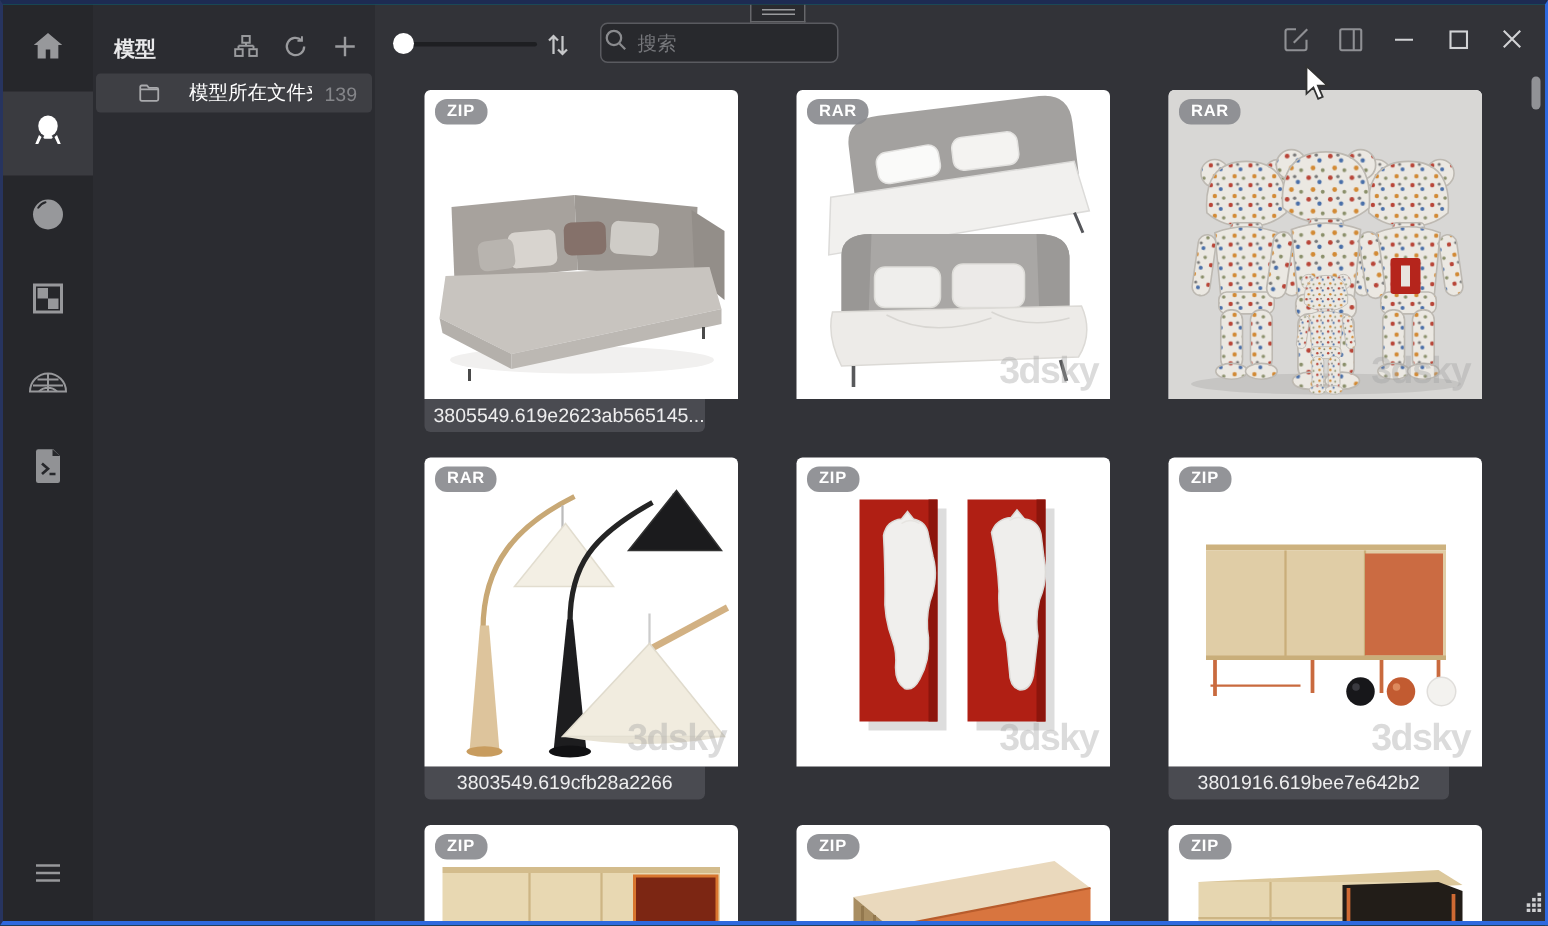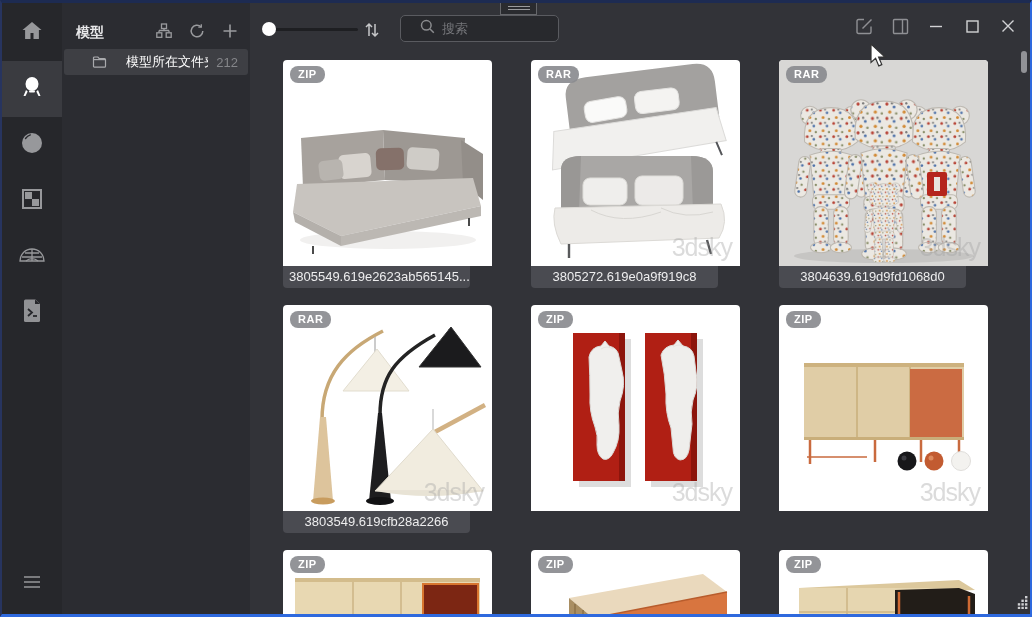--- a/index.html
+++ b/index.html
@@ -37,21 +37,21 @@
   .content { position:absolute; left:248px; top:0; right:0; bottom:0; background:#323338; overflow:hidden; }
 
   
   .slider-track { position:absolute; left:12px; top:25px; width:96px; height:3px;
     background:#1e1f22; border-radius:2px; cursor:pointer; }
   .slider-knob { position:absolute; left:12px; top:19px; width:14px; height:14px; border-radius:50%;
     background:#ffffff; cursor:pointer; }
   .sort-btn { position:absolute; left:112px; top:17px; width:22px; height:22px; color:#c6c7c9; cursor:pointer; }
   .searchbox { position:absolute; left:150px; top:12px; width:159px; height:27px;
     border:1px solid #5a5b60; border-radius:5px; background:#28292d; display:flex;
-    align-items:center; padding:0 19px; }
+    align-items:center; padding:0 2px; }
   .searchbox svg { flex:none; color:#8a8b8e; }
   .searchbox input { border:none; outline:none; background:transparent; color:#dddde0;
     font-size:13px; margin-left:7px; width:110px; font-family:inherit; }
   .searchbox input::placeholder { color:#76777b; }
   .drag-handle { position:absolute; left:250px; top:-1px; width:37px; height:13px;
     background:#2a2b2f; border:1px solid #66676b; border-top:none; display:flex;
     flex-direction:column; align-items:center; justify-content:center; gap:2px; cursor:grab; }
   .drag-handle i { display:block; width:22px; height:1px; background:#9a9b9e; }
   .titlebar-actions { position:absolute; right:13px; top:14px; display:flex; gap:18px; align-items:center; }
   .tb-btn { width:18px; height:18px; display:flex; align-items:center; justify-content:center; cursor:pointer; }
@@ -59,21 +59,21 @@
 
   
   .grid { position:absolute; left:33px; top:57px; display:grid;
     grid-template-columns:repeat(3,209px); column-gap:39px; row-gap:17px; }
   .card { width:209px; cursor:pointer; }
   .card-img { position:relative; width:209px; height:206px; background:#ffffff;
     border-radius:4px 4px 0 0; overflow:hidden; }
   .card-img svg { display:block; }
   .badge { position:absolute; top:6px; left:7px; background:rgba(138,139,143,.92); color:#ffffff;
     font-size:11px; font-weight:bold; letter-spacing:.5px; padding:2px 8px 3px; border-radius:8px; }
-  .wmark { position:absolute; right:8px; bottom:4px; font-size:25px; font-weight:normal;
+  .wmark { position:absolute; right:8px; bottom:4px; font-size:25px; font-weight:bold;
     color:rgba(160,160,160,.38); letter-spacing:-1px; pointer-events:none; }
   .caption { width:187px; height:22px; background:#4a4b51; border-radius:0 0 4px 4px;
     font-size:13px; color:#ededee; text-align:center; line-height:21px;
     white-space:nowrap; overflow:hidden; padding:0 6px; }
 
   
   .scroll-thumb { position:absolute; right:3px; top:48px; width:6px; height:22px;
     background:#919296; border-radius:3px; cursor:pointer; }
   .cursor { position:absolute; left:620px; top:40px; z-index:50; pointer-events:none; }
   .resize-grip { position:absolute; right:2px; bottom:1px; z-index:40; cursor:nwse-resize; }
@@ -171,21 +171,21 @@
     </div>
     <div class="folder-list">
       <div class="folder-row sel">
         <span class="fold-ico">
           <svg width="15" height="14" viewBox="0 0 15 14" fill="none" stroke="currentColor" stroke-width="1.2">
               <path d="M1.5 11.2V3q0-1 1-1h3.4l1.4 1.6h5.2q1 0 1 1v6.6q0 1-1 1h-10q-1 0-1-1Z"></path>
               <path d="M1.5 4.6h12"></path>
             </svg>
         </span>
         <span class="flabel">模型所在文件夹</span>
-        <span class="fcount">212</span>
+        <span class="fcount">139</span>
       </div>
     </div>
   </div>
 
   <div class="content">
 
     <div class="slider-track"></div>
     <div class="slider-knob"></div>
     <div class="sort-btn">
       <svg width="20" height="20" viewBox="0 0 20 20" fill="none" stroke="currentColor" stroke-width="1.5">
@@ -275,21 +275,20 @@
             <path d="M182 112q0-16-22-16l2 56h20Z" fill="#9b9997"></path>
             <rect x="52" y="118" width="44" height="27" rx="7" fill="#efeeec" stroke="#deddd9"></rect>
             <rect x="104" y="116" width="48" height="29" rx="7" fill="#eceae8" stroke="#deddd9"></rect>
             <path d="M24 148 190 144q8 18-2 34L30 184q-10-20-6-36Z" fill="#edebe8" stroke="#dcdad6"></path>
             <path d="M60 150q30 16 70 2M130 148q24 12 52 4" stroke="#d8d6d2" fill="none"></path>
             <path d="M38 184v14M176 180l4 14" stroke="#58595b" stroke-width="2.4"></path>
           </svg>
           <span class="wmark">3dsky</span>
         </div>
         <span class="badge" style="position: absolute; top: 6px; left: 7px;">RAR</span>
-        <div class="caption">3805272.619e0a9f919c8</div>
       </div>
 
       <div class="card" style="position: relative;">
         <div class="card-img">
           <svg width="209" height="206" viewBox="0 0 209 206">
             <defs>
               <pattern id="speck" width="10" height="10" patternUnits="userSpaceOnUse">
                 <rect width="10" height="10" fill="#ebe8e2"></rect>
                 <circle cx="2" cy="2" r="1.1" fill="#b84538"></circle>
                 <circle cx="7" cy="4" r="1" fill="#4a6fa8"></circle>
@@ -317,21 +316,20 @@
             <use href="#bear" transform="translate(52 140) scale(1.32)"></use>
             <use href="#bear" transform="translate(160 140) scale(1.32)"></use>
             <rect x="148" y="112" width="20" height="24" rx="2" fill="#b5251c"></rect>
             <rect x="155" y="117" width="6" height="14" fill="#e8e4de"></rect>
             <use href="#bear" transform="translate(105 142) scale(1.44)"></use>
             <use href="#bear" transform="translate(105 174) scale(.72)"></use>
           </svg>
           <span class="wmark">3dsky</span>
         </div>
         <span class="badge" style="position: absolute; top: 6px; left: 7px;">RAR</span>
-        <div class="caption">3804639.619d9fd1068d0</div>
       </div>
 
       <div class="card" style="position: relative;">
         <div class="card-img">
           <svg width="209" height="206" viewBox="0 0 209 206">
             <path d="M39 115C39 70 62 45 100 26" stroke="#c8a875" stroke-width="3.5" fill="none"></path>
             <polygon points="30,196 50,196 43,112 37,112" fill="#ddc49c"></polygon>
             <ellipse cx="40" cy="196" rx="12" ry="3.5" fill="#c89c5e"></ellipse>
             <path d="M92 32v16" stroke="#bbb" stroke-width="1.5"></path>
             <polygon points="60,86 126,86 94,44" fill="#f3efe4" stroke="#e2ddcf"></polygon>
@@ -381,20 +379,21 @@
             <path d="M28 152h60" stroke="#c96a3e" stroke-width="1.5"></path>
             <circle cx="128" cy="156" r="9.5" fill="#17171a"></circle>
             <circle cx="155" cy="156" r="9.5" fill="#c25b31"></circle>
             <circle cx="182" cy="156" r="9.5" fill="#f3f2ef" stroke="#e0dedb"></circle>
             <circle cx="125" cy="153" r="2.5" fill="#3a3a40"></circle>
             <circle cx="152" cy="153" r="2.5" fill="#dd8a5e"></circle>
           </svg>
           <span class="wmark">3dsky</span>
         </div>
         <span class="badge" style="position: absolute; top: 6px; left: 7px;">ZIP</span>
+        <div class="caption">3801916.619bee7e642b2</div>
       </div>
 
       <div class="card" style="position: relative;">
         <div class="card-img">
           <svg width="209" height="206" viewBox="0 0 209 206">
             <rect x="12" y="28" width="185" height="4" fill="#d3bc8c"></rect>
             <rect x="12" y="32" width="185" height="54" fill="#e8d8b2"></rect>
             <path d="M70 32v54M118 32v54" stroke="#cdb584" stroke-width="1.5"></path>
             <rect x="140" y="34" width="55" height="50" fill="#7c2613"></rect>
             <rect x="140" y="34" width="55" height="50" fill="none" stroke="#d8762f" stroke-width="2"></rect>

